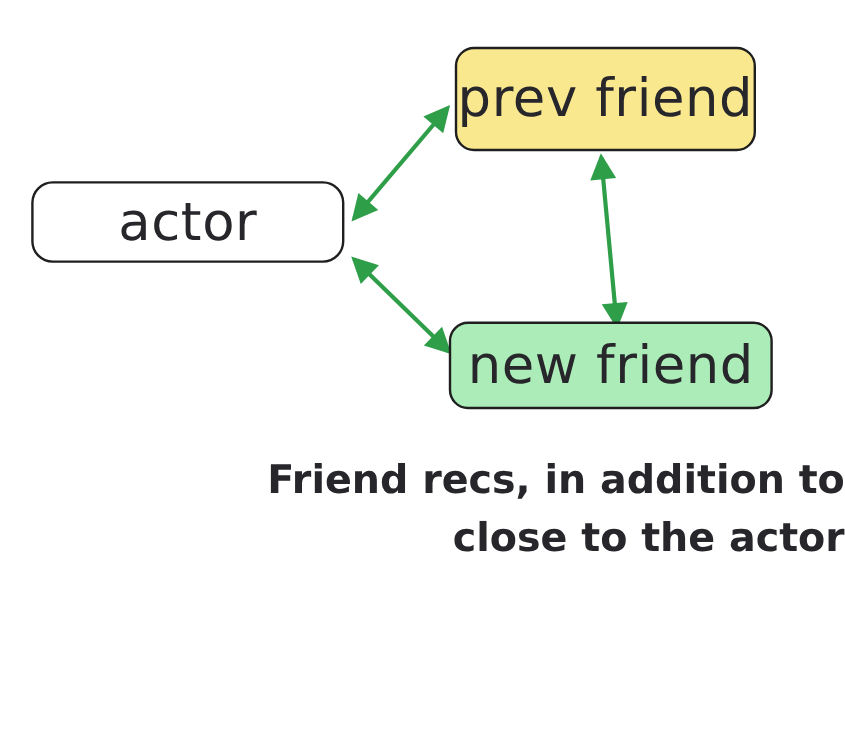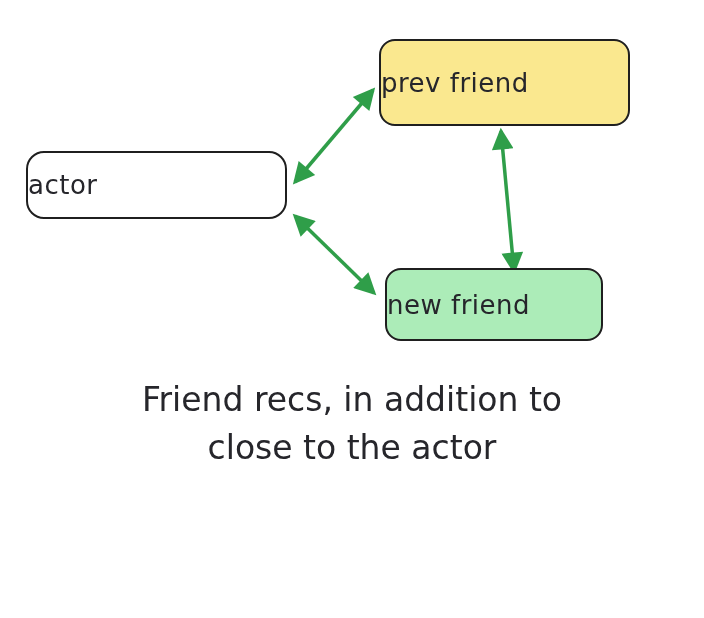--- a/index.html
+++ b/index.html
@@ -30,57 +30,58 @@
   .arrowhead {
     fill: var(--edge, #2f9e49);
   }
   .node {
     position: absolute;
     box-sizing: border-box;
     border: 2.5px solid var(--border, #1f1f1f);
     border-radius: 16px;
     display: flex;
     align-items: center;
+    justify-content: center;
     color: var(--text, #26262b);
-    font-size: 26px;
+    font-size: 44px;
     font-weight: 500;
     letter-spacing: 0.5px;
   }
   #node-actor {
     left: 26px;
     top: 151px;
     width: 261px;
     height: 68px;
     background: var(--node-actor, #ffffff);
     border-radius: 18px;
   }
   #node-prev-friend {
     left: 379px;
     top: 39px;
     width: 251px;
     height: 87px;
     background: var(--node-prev-friend, #fae88f);
   }
   #node-new-friend {
-    left: 385px;
+    left: 374px;
     top: 268px;
-    width: 218px;
+    width: 270px;
     height: 73px;
     background: var(--node-new-friend, #acecb8);
   }
   #caption {
     position: absolute;
     left: 0;
     top: 376px;
     width: 704px;
-    text-align: center;
+    text-align: right;
     color: var(--text, #26262b);
     font-size: 33px;
     line-height: 48px;
-    font-weight: 400;
+    font-weight: 700;
   }
   .caption-line {
     white-space: nowrap;
   }
 </style>
 </head>
 <body>
 
 <div id="canvas">
 

